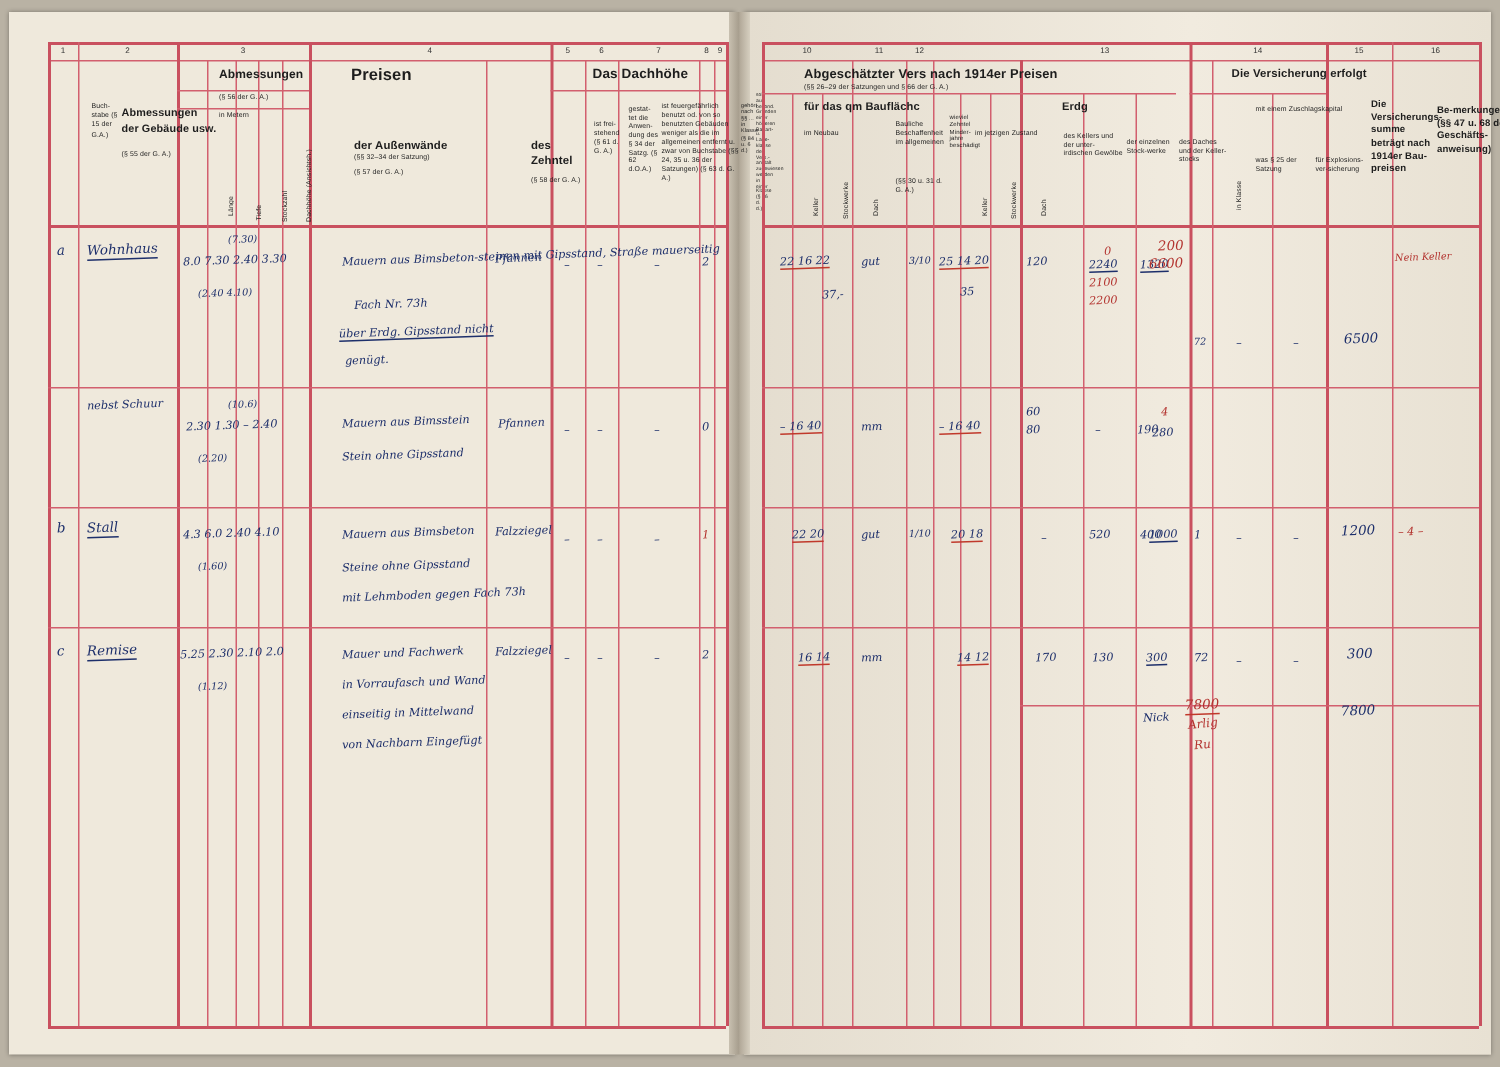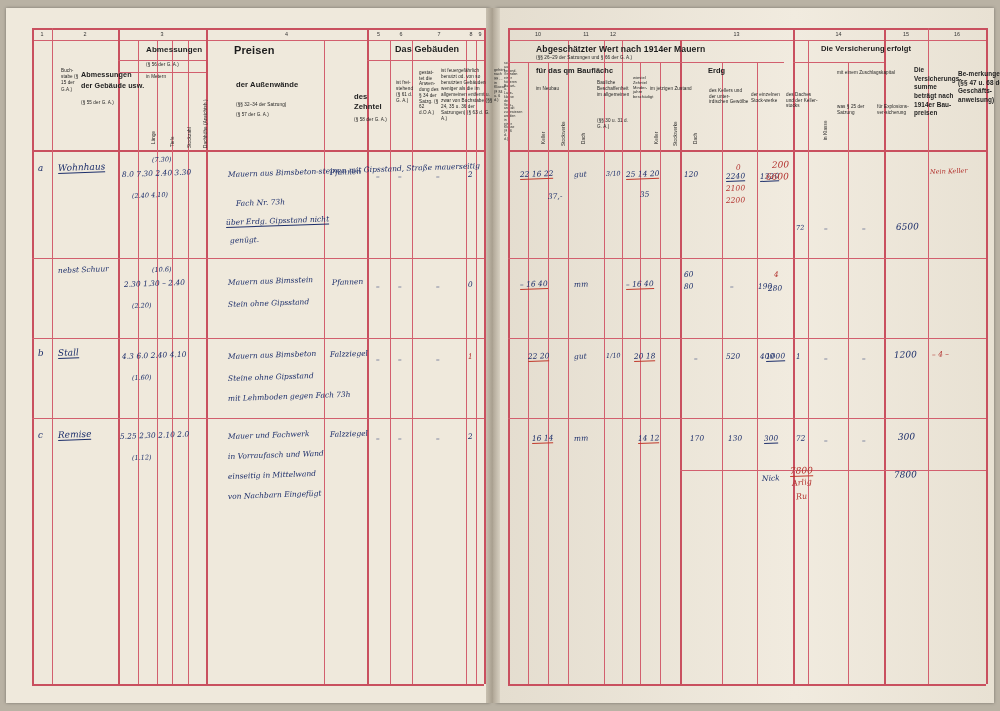--- a/index.html
+++ b/index.html
@@ -117,32 +117,32 @@
 <div class="colnum" style="left:367px;top:31px;width:23px;">5</div>
 <div class="colnum" style="left:390px;top:31px;width:22px;">6</div>
 <div class="colnum" style="left:412px;top:31px;width:54px;">7</div>
 <div class="colnum" style="left:466px;top:31px;width:10px;">8</div>
 <div class="colnum" style="left:476px;top:31px;width:8px;">9</div>
 
 <div class="hdr b" style="left:118px;top:45px;width:88px;font-size:8px;">Abmessungen</div>
 <div class="hdr xs" style="left:118px;top:62px;width:88px;">(§ 56 der G. A.)</div>
 <div class="hdr xs" style="left:118px;top:74px;width:88px;">in Metern</div>
 <div class="hdr b" style="left:206px;top:44px;width:161px;font-size:11px;">Preisen</div>
-<div class="hdr b" style="left:367px;top:44px;width:117px;font-size:9px;">Das Gebäuden</div>
+<div class="hdr b" style="left:367px;top:44px;width:117px;font-size:9px;">Das Dachhöhe</div>
 
 <div class="hdr xs" style="left:33px;top:68px;width:19px;line-height:1.35;">Buch-stabe (§ 15 der G.A.)</div>
 <div class="hdr b" style="left:53px;top:70px;width:64px;font-size:7.2px;line-height:1.5;">Abmessungen der Gebäude usw.</div>
 <div class="hdr xs" style="left:53px;top:100px;width:64px;">(§ 55 der G. A.)</div>
 
 <div class="hdr xs vert" style="left:123px;top:100px;width:14px;height:44px;">Länge</div>
 <div class="hdr xs vert" style="left:142px;top:103px;width:14px;height:44px;">Tiefe</div>
 <div class="hdr xs vert" style="left:159px;top:93px;width:13px;height:55px;">Stockzahl</div>
 <div class="hdr xs vert" style="left:175px;top:84px;width:13px;height:64px;">Dachhöhe (Ansichtsh.)</div>
 
-<div class="hdr b" style="left:208px;top:80px;width:114px;font-size:7.6px;">der Außenwände</div>
+<div class="hdr b" style="left:208px;top:92px;width:114px;font-size:7.6px;">der Außenwände</div>
 <div class="hdr xs" style="left:208px;top:102px;width:114px;">(§§ 32–34 der Satzung)</div>
 <div class="hdr xs" style="left:208px;top:112px;width:114px;">(§ 57 der G. A.)</div>
 
 <div class="hdr b" style="left:326px;top:92px;width:40px;font-size:7.6px;line-height:1.35;">des Zehntel</div>
 <div class="hdr xs" style="left:326px;top:117px;width:40px;">(§ 58 der G. A.)</div>
 
 <div class="hdr xs" style="left:368px;top:80px;width:21px;line-height:1.3;">ist frei-stehend (§ 61 d. G. A.)</div>
 <div class="hdr xs" style="left:391px;top:70px;width:20px;line-height:1.25;">gestat-tet die Anwen-dung des § 34 der Satzg. (§ 62 d.O.A.)</div>
 <div class="hdr xs" style="left:413px;top:68px;width:52px;line-height:1.3;">ist feuergefährlich benutzt od. von so benutzten Gebäuden weniger als die im allgemeinen entfernt u. zwar von Buchstabe (§§ 24, 35 u. 36 der Satzungen) (§ 63 d. G. A.)</div>
 <div class="hdr" style="left:466px;top:68px;width:10px;font-size:3.6px;line-height:1.2;">gehört nach §§ ... in Klasse (§ 84 u. 6 d.)</div>
@@ -181,21 +181,21 @@
 </div>
 
 <div class="colnum" style="left:508px;top:31px;width:60px;">10</div>
 <div class="colnum" style="left:568px;top:31px;width:36px;">11</div>
 <div class="colnum" style="left:604px;top:31px;width:18px;">12</div>
 <div class="colnum" style="left:680px;top:31px;width:113px;">13</div>
 <div class="colnum" style="left:793px;top:31px;width:91px;">14</div>
 <div class="colnum" style="left:884px;top:31px;width:44px;">15</div>
 <div class="colnum" style="left:928px;top:31px;width:58px;">16</div>
 
-<div class="hdr b" style="left:508px;top:44px;width:376px;font-size:8.6px;">Abgeschätzter Wert nach 1914er Mauern</div>
+<div class="hdr b" style="left:508px;top:44px;width:376px;font-size:8.6px;">Abgeschätzter Vers nach 1914er Preisen</div>
 <div class="hdr xs" style="left:508px;top:55px;width:376px;">(§§ 26–29 der Satzungen und § 66 der G. A.)</div>
 <div class="hdr b" style="left:793px;top:44px;width:91px;font-size:7.6px;line-height:1.3;">Die Versicherung erfolgt</div>
 
 <div class="hdr b" style="left:508px;top:66px;width:172px;font-size:7.4px;">für das qm Bauflächc</div>
 <div class="hdr b" style="left:680px;top:66px;width:113px;font-size:7.4px;">Erdg</div>
 
 <div class="hdr xs" style="left:508px;top:86px;width:60px;">im Neubau</div>
 <div class="hdr xs vert" style="left:513px;top:108px;width:12px;height:36px;">Keller</div>
 <div class="hdr xs vert" style="left:533px;top:100px;width:12px;height:46px;">Stockwerke</div>
 <div class="hdr xs vert" style="left:553px;top:112px;width:12px;height:32px;">Dach</div>

